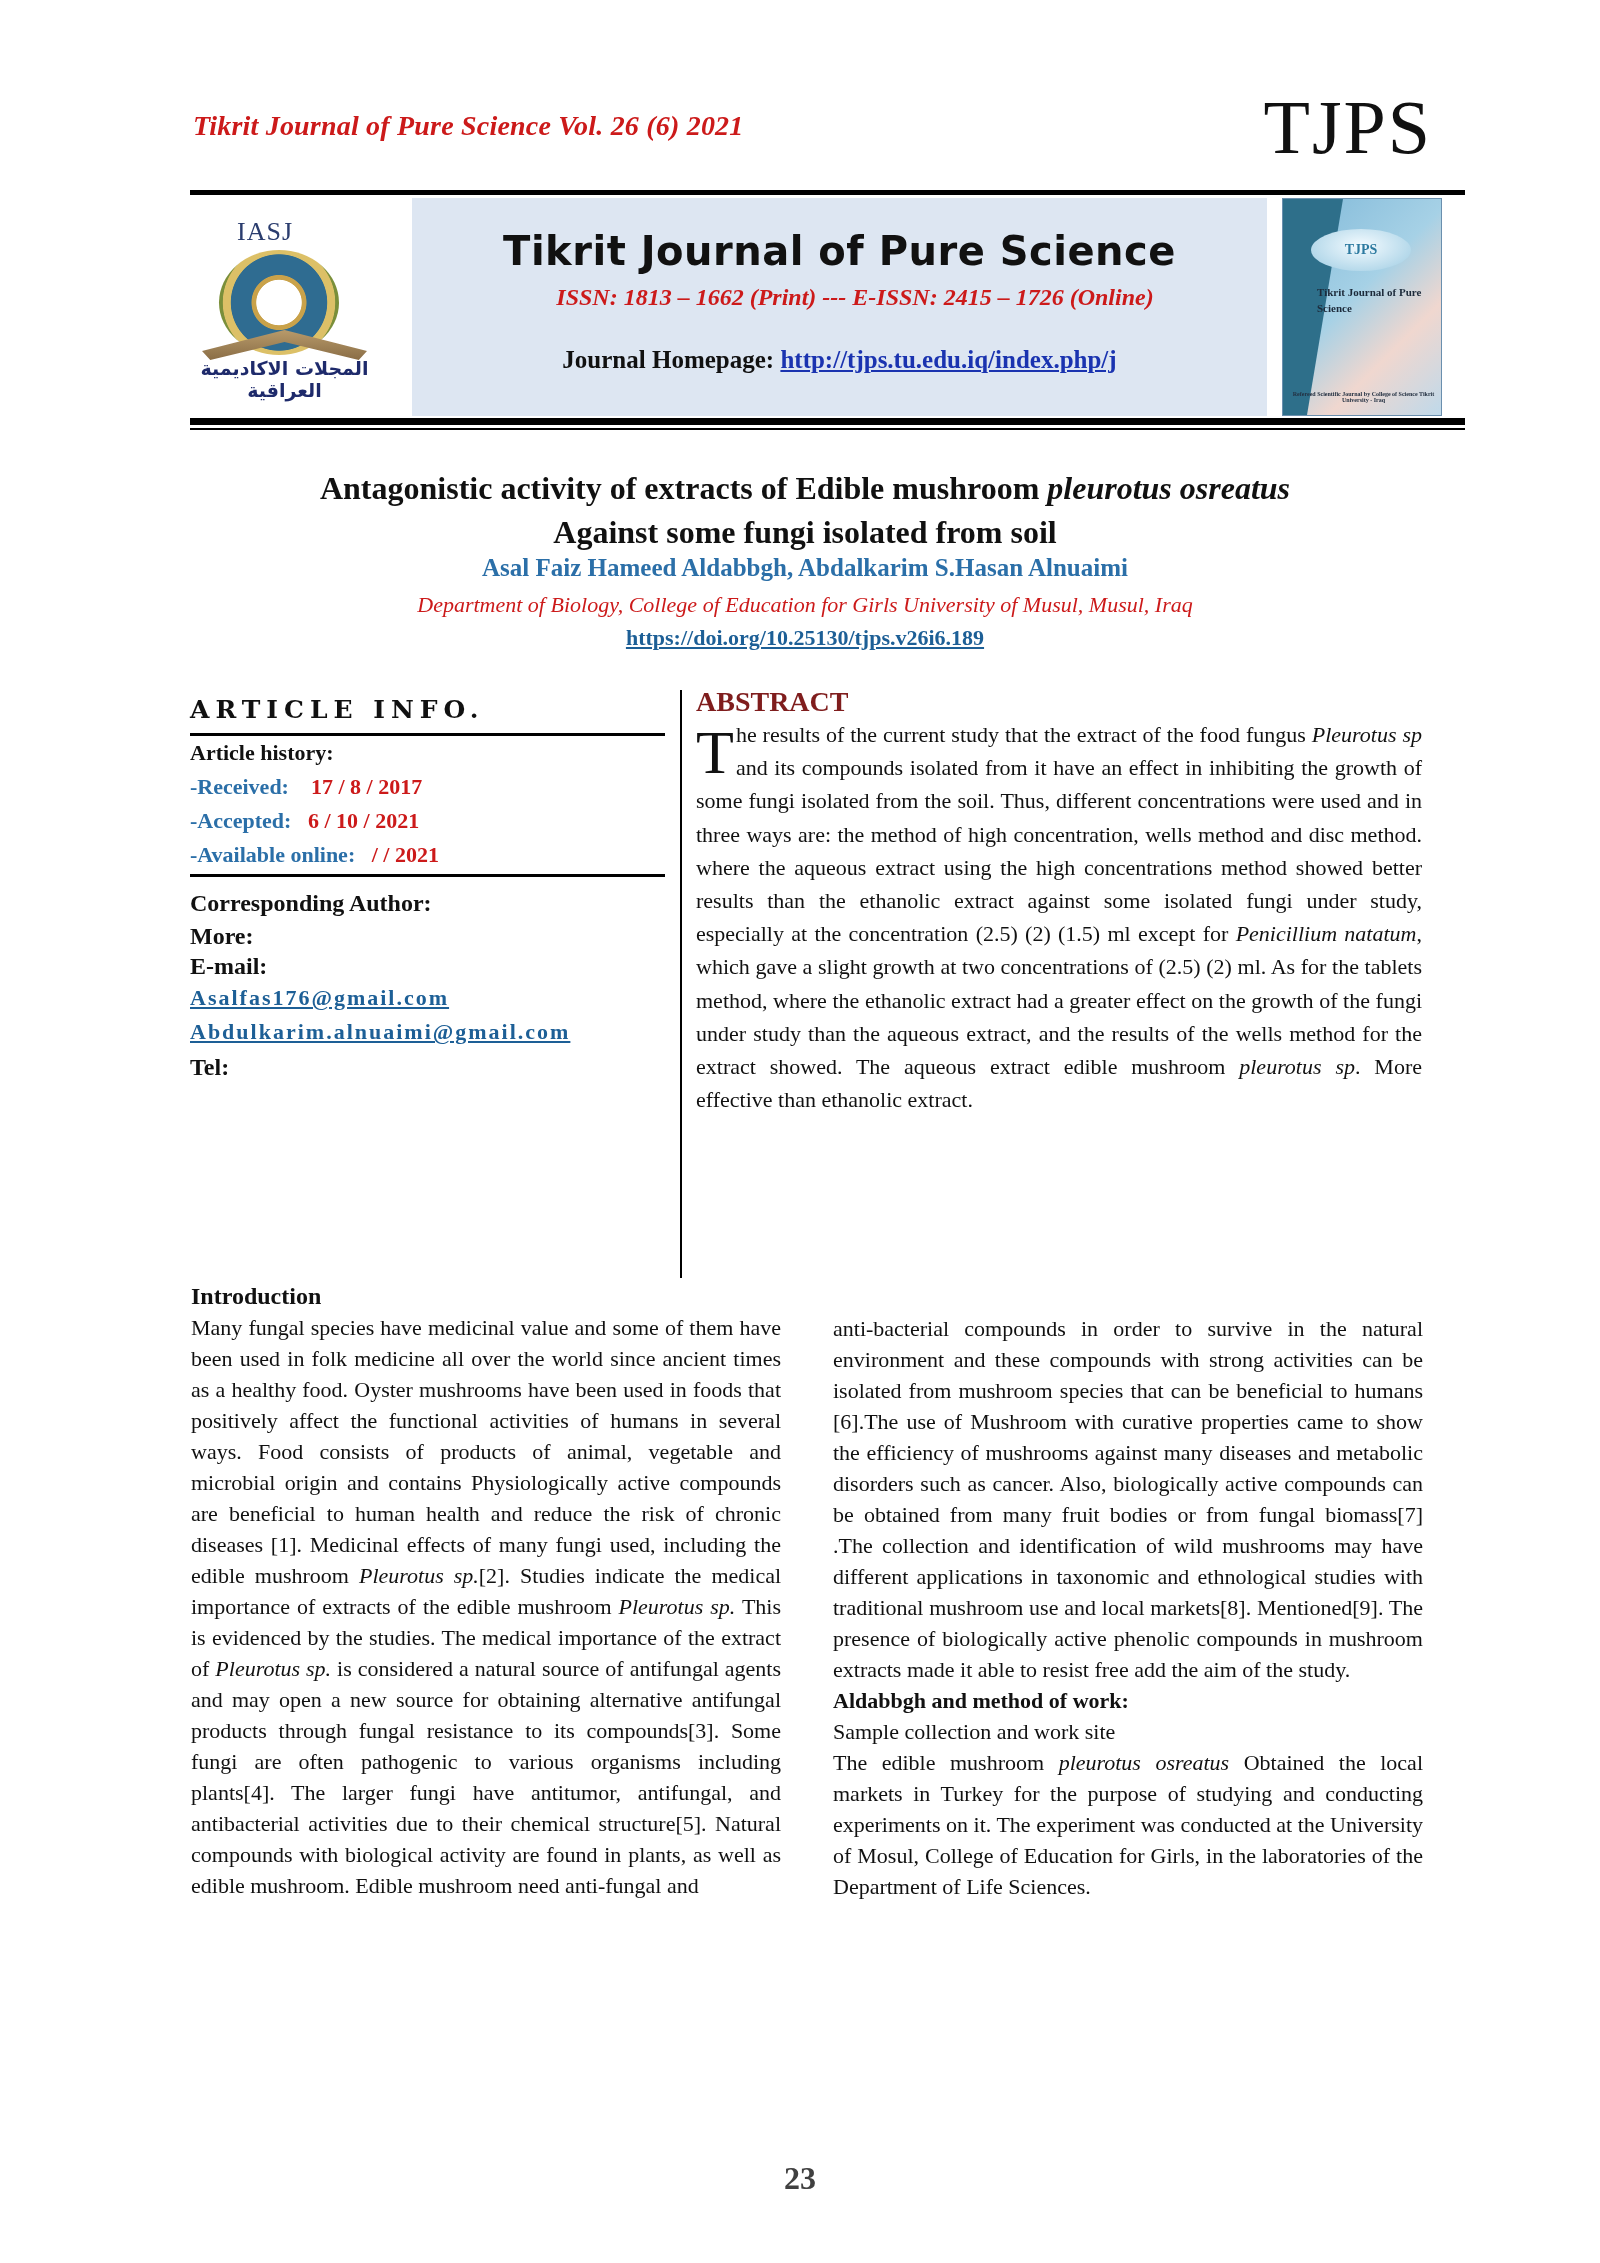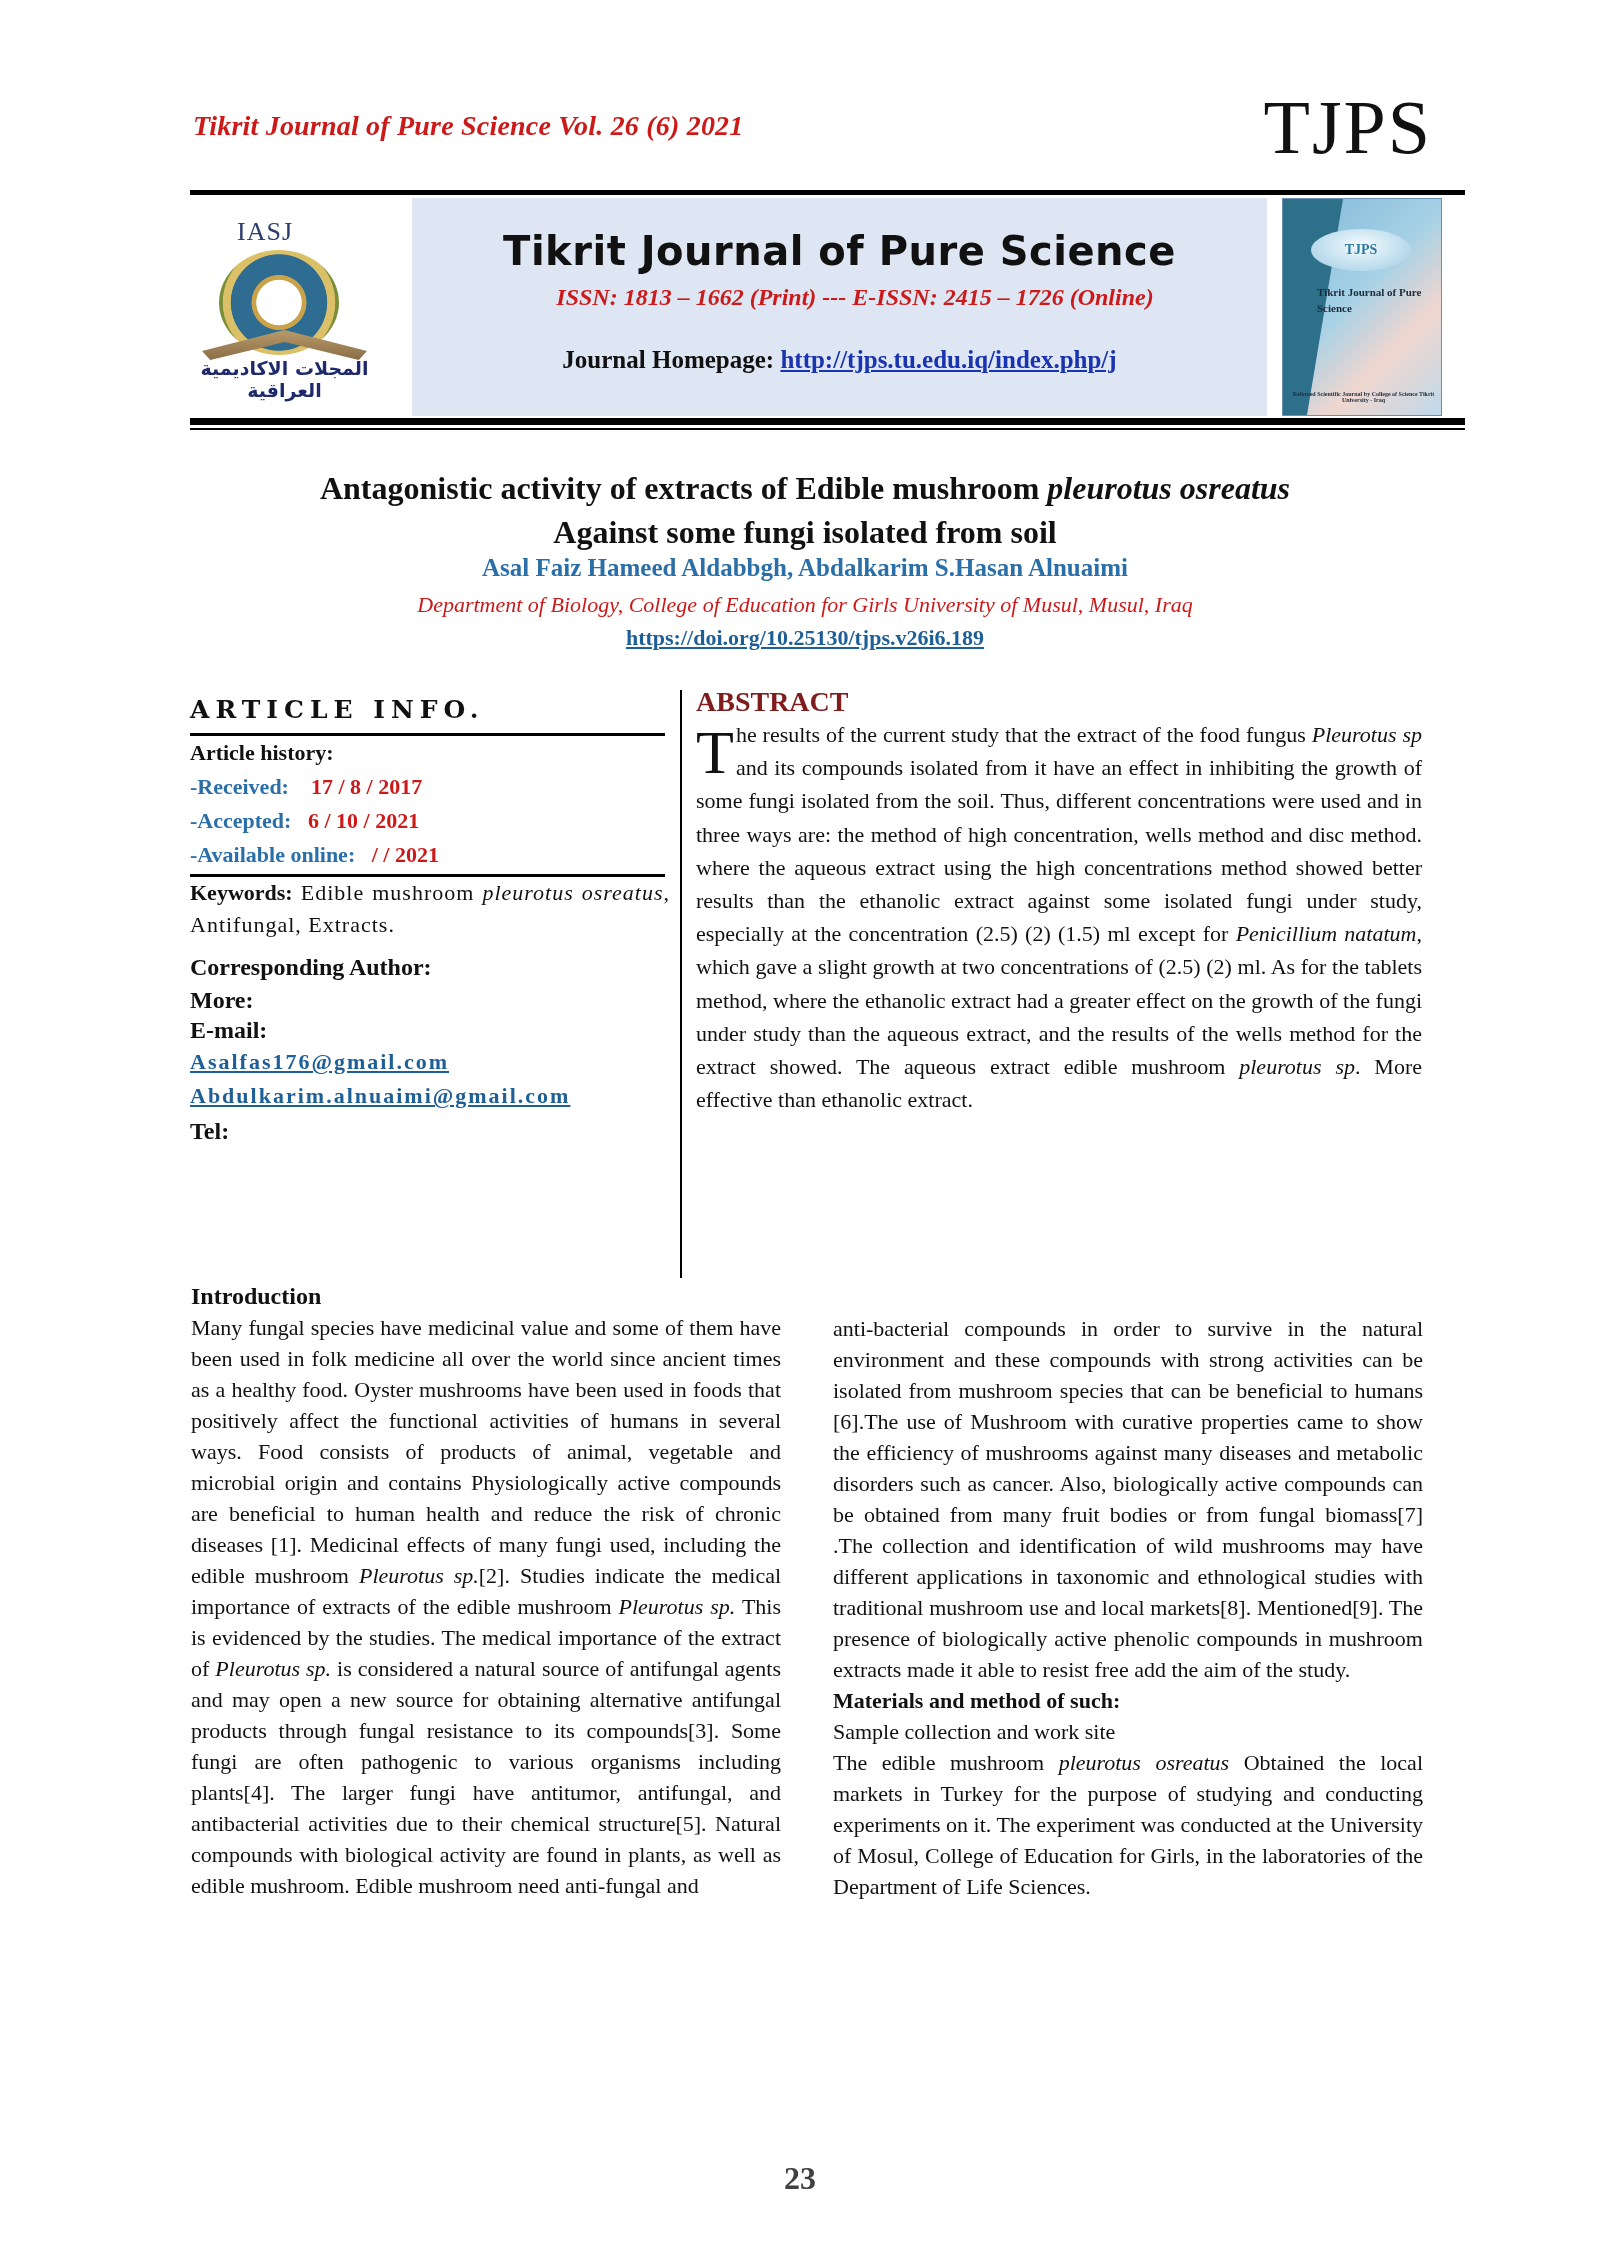--- a/index.html
+++ b/index.html
@@ -117,25 +117,20 @@
   </div>
   <div class="row">
     <span class="blue">-Accepted:</span>&nbsp;&nbsp;
     <span class="red">6 / 10 / 2021</span>
   </div>
   <div class="row">
     <span class="blue">-Available online:</span>&nbsp;&nbsp;
     <span class="red">/   / 2021</span>
   </div>
   <div class="info-rule" style="margin-top:2px;"></div>
-  <div class="kw">
-    <b>Keywords:</b>
-    <span>Edible mushroom</span>
-    <i>pleurotus osreatus</i><span>, Antifungal, Extracts.</span>
-  </div>
   <div style="height:8px;"></div>
   <div class="ca">Corresponding Author:</div>
   <div class="ca" style="line-height:30px;">More:</div>
   <div class="ca" style="line-height:30px;">E-mail:</div>
   <a class="email">Asalfas176@gmail.com</a>
   <a class="email">Abdulkarim.alnuaimi@gmail.com</a>
   <div class="ca">Tel:</div>
 </div>
 
 <div class="vdivider"></div>
@@ -147,18 +142,18 @@
   </p>
 </div>
 
 <div class="col col-left">
   <h3>Introduction</h3>
   <p><span>Many fungal species have medicinal value and some of them have been used in folk medicine all over the world since ancient times as a healthy food. Oyster mushrooms have been used in foods that positively affect the functional activities of humans in several ways. Food consists of products of animal, vegetable and microbial origin and contains Physiologically active compounds are beneficial to human health and reduce the risk of chronic diseases [1]. Medicinal effects of many fungi used, including the edible mushroom </span><i>Pleurotus sp.</i><span>[2]. Studies indicate the medical importance of extracts of the edible mushroom </span><i>Pleurotus sp.</i><span> This is evidenced by the studies. The medical importance of the extract of </span><i>Pleurotus sp.</i><span> is considered a natural source of antifungal agents and may open a new source for obtaining alternative antifungal products through fungal resistance to its compounds[3]. Some fungi are often pathogenic to various organisms including plants[4]. The larger fungi have antitumor, antifungal, and antibacterial activities due to their chemical structure[5]. Natural compounds with biological activity are found in plants, as well as edible mushroom. Edible mushroom need anti-fungal and</span></p>
 </div>
 
 <div class="col col-right">
   <p>anti-bacterial compounds in order to survive in the natural environment and these compounds with strong activities can be isolated from mushroom species that can be beneficial to humans [6].The use of Mushroom with curative properties came to show the efficiency of mushrooms against many diseases and metabolic disorders such as cancer. Also, biologically active compounds can be obtained from many fruit bodies or from fungal biomass[7] .The collection and identification of wild mushrooms may have different applications in taxonomic and ethnological studies with traditional mushroom use and local markets[8]. Mentioned[9]. The presence of biologically active phenolic compounds in mushroom extracts made it able to resist free add the aim of the study.</p>
-  <h4>Materials and method of such:</h4>
+  <h4>Aldabbgh and method of work:</h4>
   <div>Sample collection and work site</div>
   <p><span>The edible mushroom </span><i>pleurotus osreatus</i><span> Obtained the local markets in Turkey for the purpose of studying and conducting experiments on it. The experiment was conducted at the University of Mosul, College of Education for Girls, in the laboratories of the Department of Life Sciences.</span></p>
 </div>
 
 <div class="page-no">23</div>
 
 </body></html>

